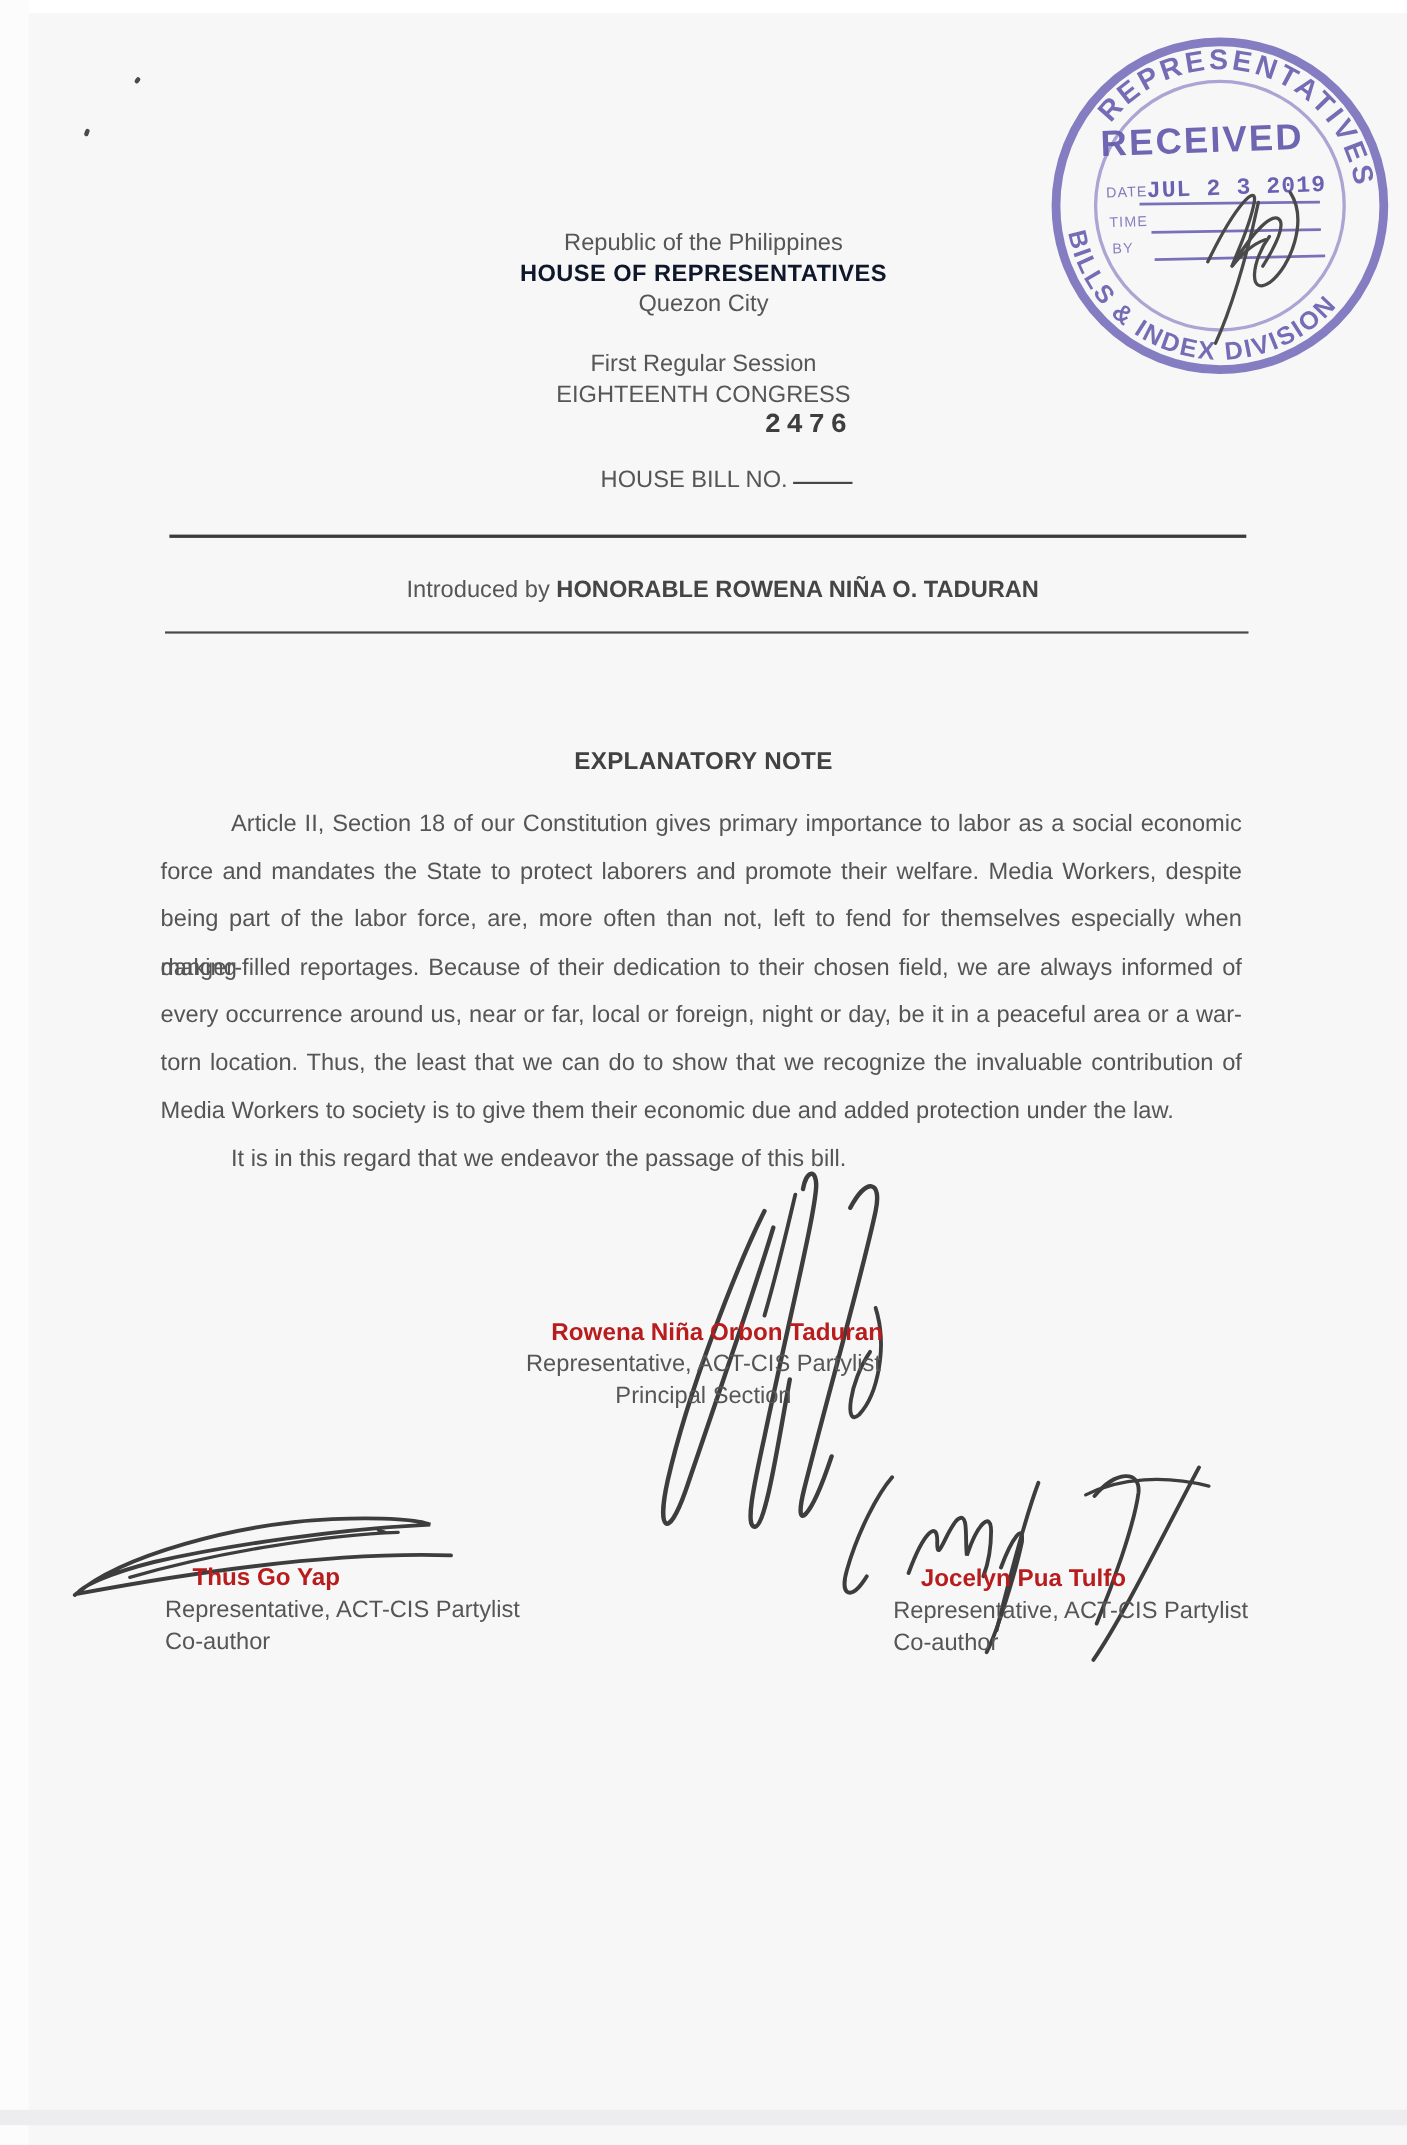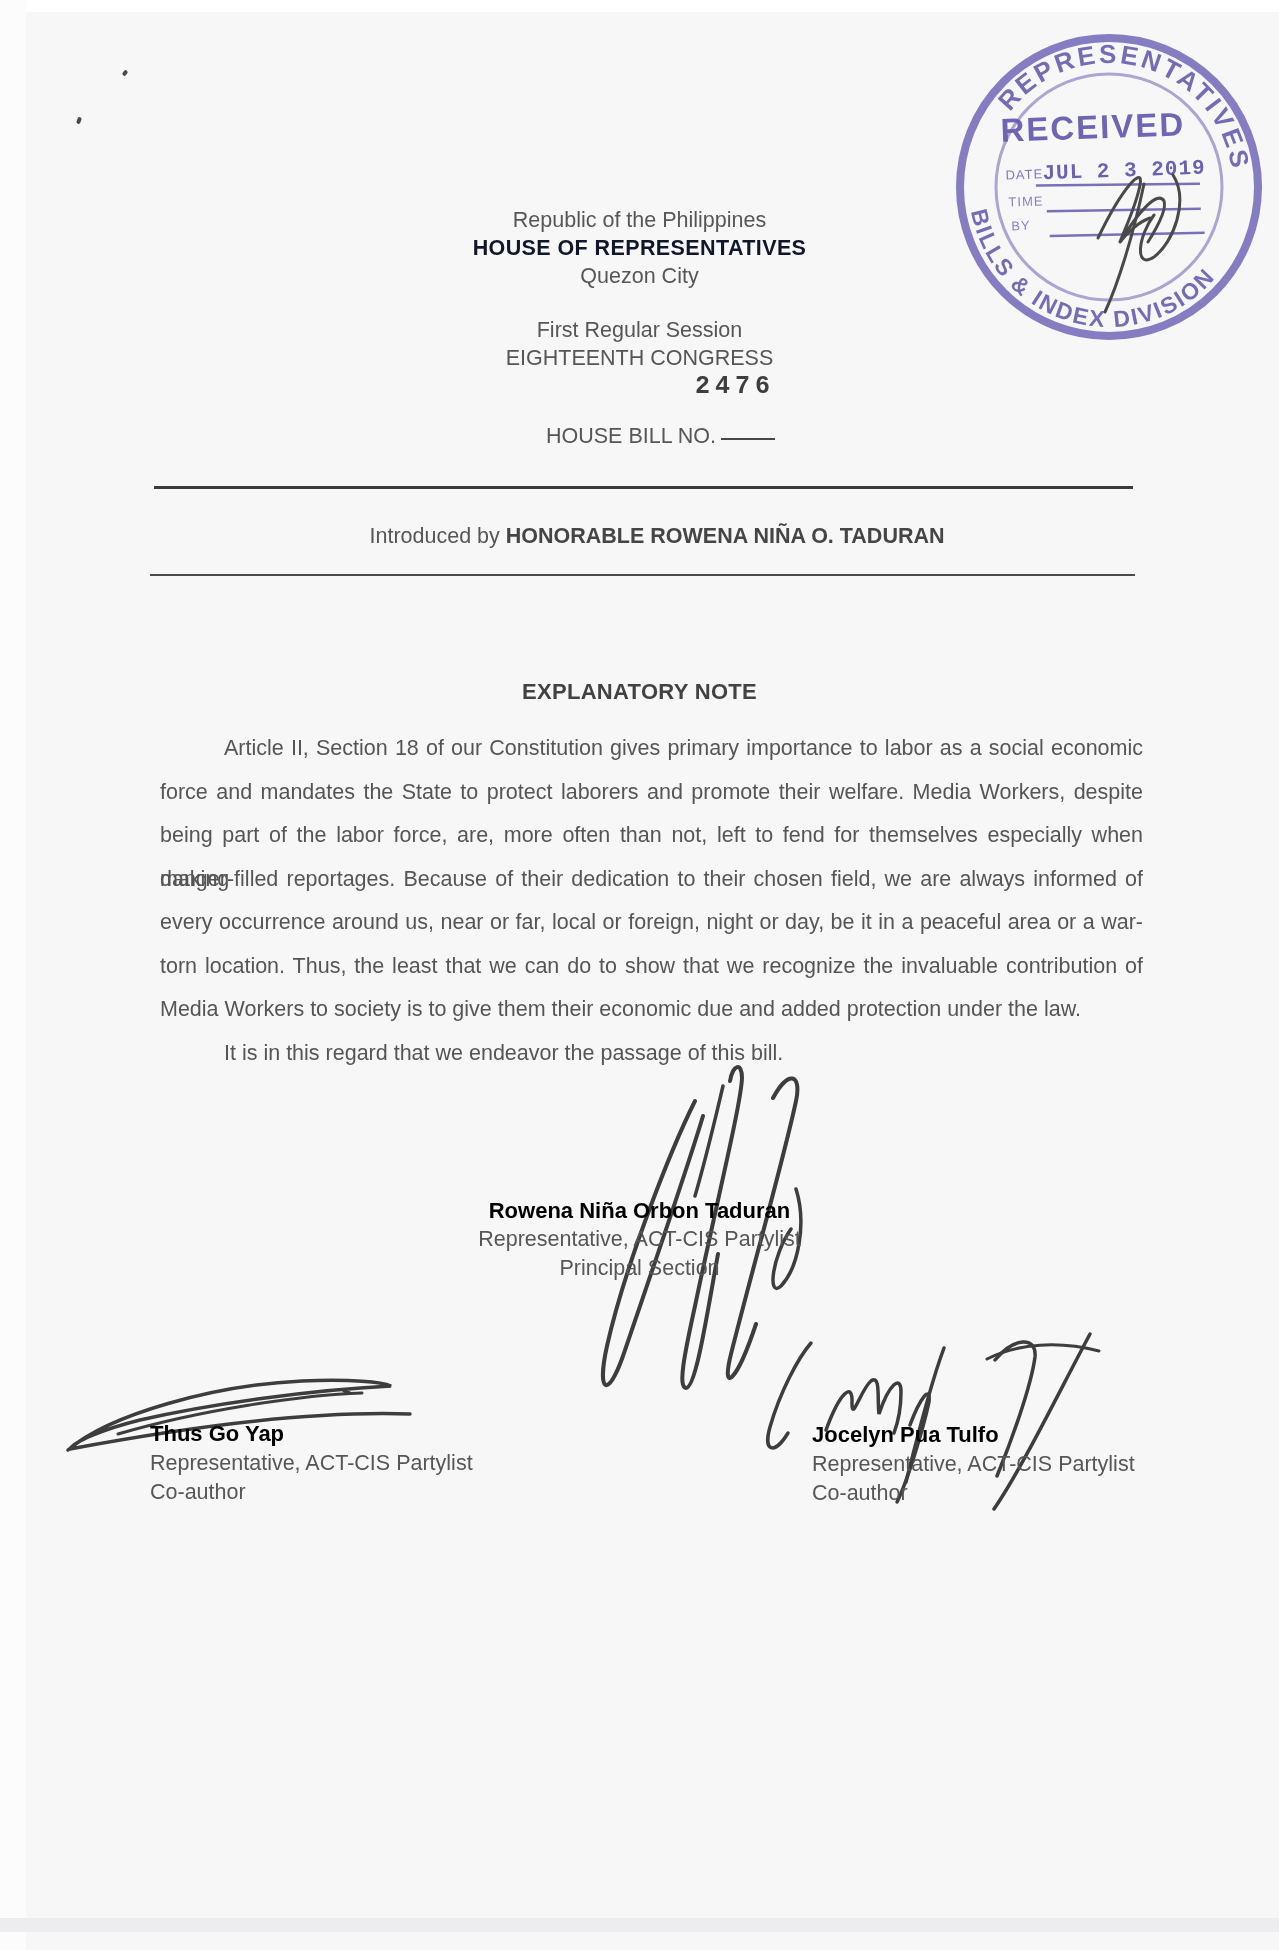--- a/index.html
+++ b/index.html
@@ -21,27 +21,27 @@
     font-family:"Liberation Mono", monospace;
     font-weight:bold;font-size:25px;letter-spacing:5px;color:#3e3e3e;
   }
   .bill-label{left:546px;top:401px;font-size:21.5px;color:#565656;white-space:nowrap;margin-top:23px;}
   .blank-line{display:inline-block;width:54px;border-bottom:2.5px solid #474747;transform:translateY(-3px);margin-left:5px;}
   .rule1{left:154px;top:486px;width:979px;height:3px;background:#3b3b3b;}
   .rule2{left:150px;top:574px;width:985px;height:2px;background:#4a4a4a;}
   .introduced{top:523px;font-size:21.5px;line-height:26px;color:#565656;padding-left:35px;}
   .introduced .b{font-weight:bold;color:#454545;}
   .exp-title{top:679px;font-weight:bold;font-size:22px;letter-spacing:.3px;color:#424242;}
-  .body-block{left:160px;top:727px;width:983px;font-size:21.5px;color:#555555;}
+  .body-block{left:146px;top:727px;width:983px;font-size:21.5px;color:#555555;}
   .line{text-align:justify;text-align-last:justify;height:43.5px;line-height:43.5px;white-space:nowrap0;}
   .line.first{text-indent:64px;}
   .line.last{text-align-last:left;}
   .p2{line-height:43.5px;text-indent:64px;}
   .sig-block{font-size:21.5px;line-height:29px;color:#565656;}
-  .sig-block .name{font-weight:bold;color:#000000;font-size:22px;}
+  .sig-block .name{font-weight:bold;color:#b91c1c;font-size:22px;margin-left:25px;}
   .sponsor-block{top:1196px;}
   .coauthor-left{left:150px;top:1419px;line-height:29.5px;}
   .coauthor-right{left:812px;top:1420px;line-height:29.5px;}
   svg.sig{position:absolute;overflow:visible;}
   svg.sig path{fill:none;stroke:#3d3d3d;stroke-linecap:round;}
   .stamp{position:absolute;left:948px;top:26px;width:322px;height:322px;opacity:.92;}
   .stamp text{fill:#564ca6;}
   .speck{position:absolute;background:#4a4a4a;border-radius:2px;}
   .speck1{left:123px;top:70px;width:4px;height:6px;transform:rotate(38deg);}
   .speck2{left:77px;top:117px;width:4px;height:7px;transform:rotate(20deg);}

